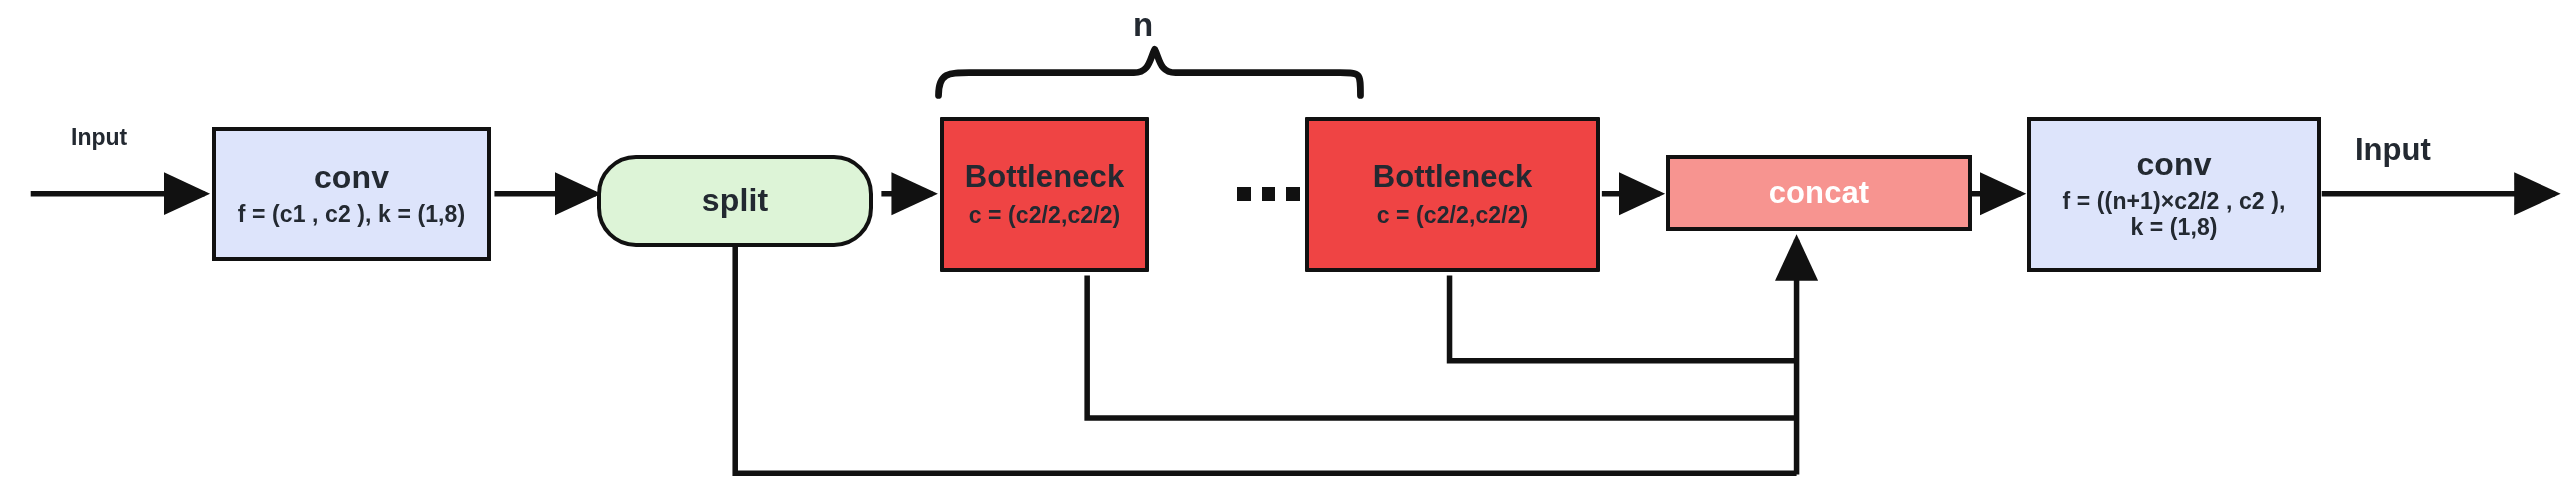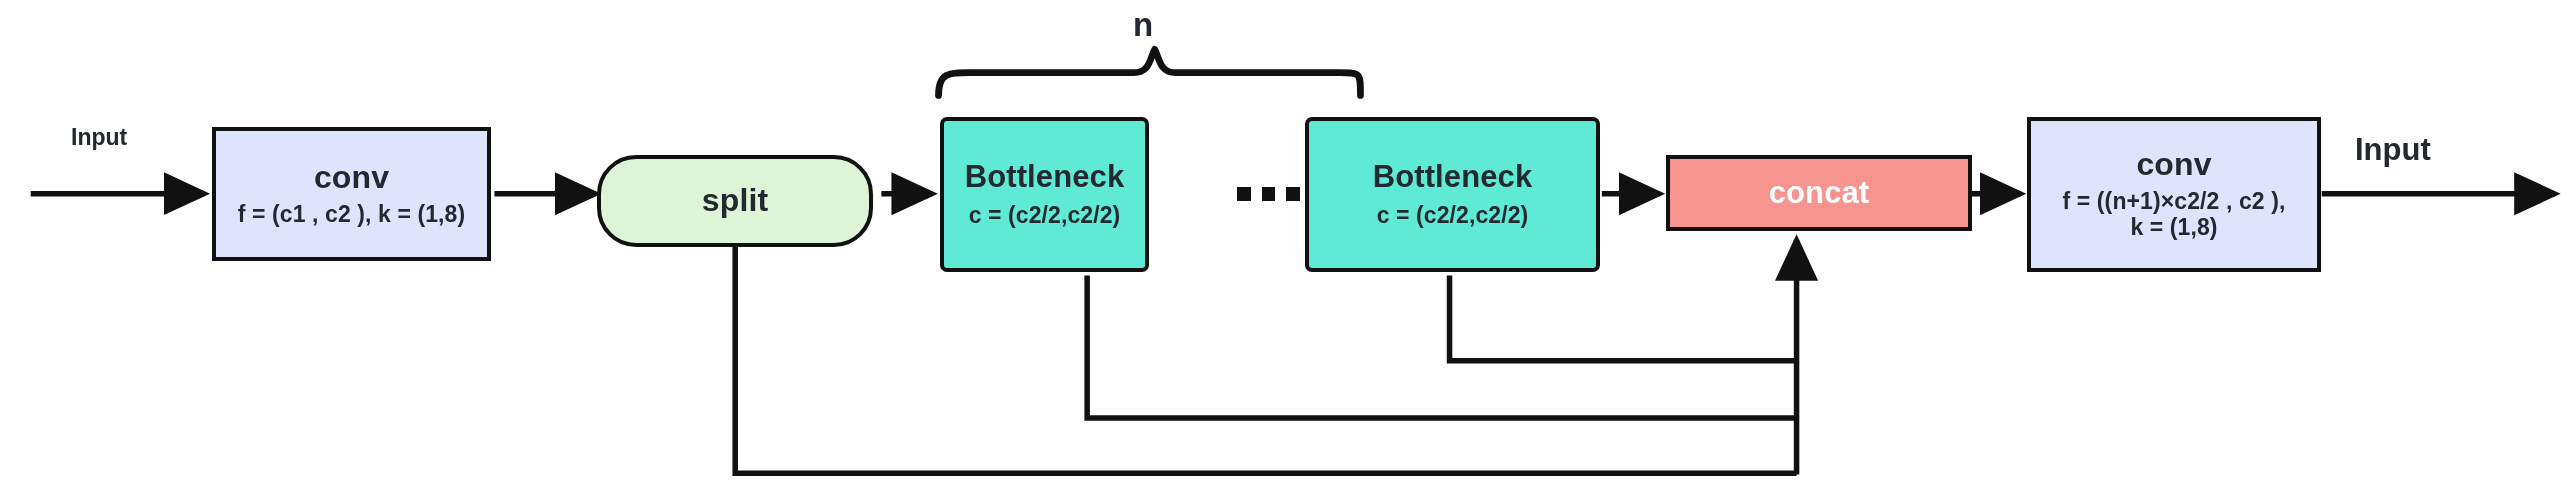--- a/index.html
+++ b/index.html
@@ -59,23 +59,23 @@
   .conv .sub   { font-size: 23px; }
 
   .split {
     background: #ddf4d7;
     border: 4.3px solid #111111;
     border-radius: 39px;
   }
   .split .title { font-size: 32px; }
 
   .bottleneck {
-    background: #5eead4;
+    background: #ef4444;
     border: 4.3px solid #111111;
-    border-radius: 7px;
+    border-radius: 1px;
   }
   .bottleneck .title { font-size: 31px; margin-bottom: 8.6px; }
   .bottleneck .sub   { font-size: 23px; }
 
   .concat {
     background: #f79490;
     border: 4.3px solid #111111;
   }
   .concat .title { font-size: 31px; color: #ffffff; }
 

